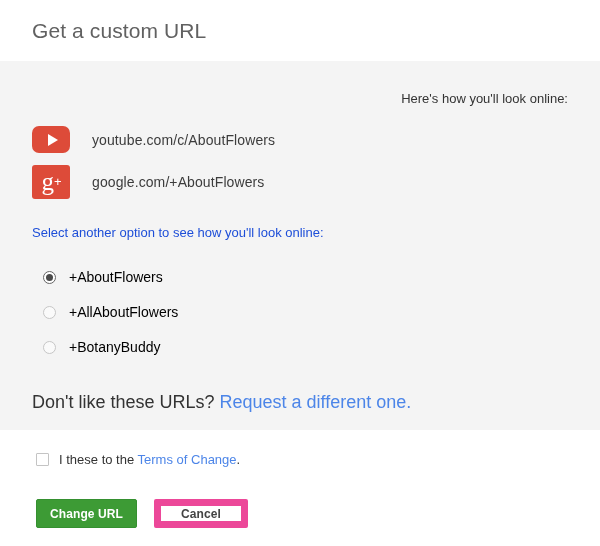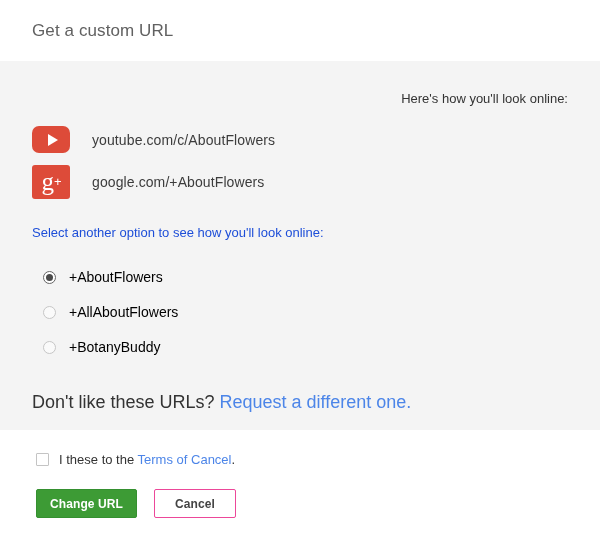--- a/index.html
+++ b/index.html
@@ -26,21 +26,21 @@
   
   .header {
     height: 61px;
     background: #ffffff;
     display: flex;
     align-items: center;
     flex: 0 0 auto;
   }
   .header-title {
     padding-left: 32px;
-    font-size: 17px;
+    font-size: 21px;
     font-weight: 400;
     color: #616161;
     letter-spacing: 0.1px;
     line-height: 1;
   }
 
   
   .body-panel {
     background: #f4f4f4;
     flex: 0 0 auto;
@@ -210,21 +210,21 @@
   }
   .agree-text {
     font-size: 13px;
     color: #333333;
     margin-left: 10px;
   }
 
   .button-row {
     display: flex;
     align-items: center;
-    margin-top: 22px;
+    margin-top: 32px;
   }
   .btn {
     box-sizing: border-box;
     font-family: "Liberation Sans", sans-serif;
     font-size: 12px;
     font-weight: bold;
     height: 29px;
     border-radius: 2px;
     display: inline-flex;
     align-items: center;
@@ -234,21 +234,21 @@
   }
   .btn-primary {
     background: #3d9b35;
     border: 1px solid #359030;
     color: #ffffff;
     padding: 0 13px;
     margin-left: 4px;
   }
   .btn-secondary {
     background: #ffffff;
-    border: 1px solid #ec4899;
+    border: 7px solid #ec4899;
     color: #444444;
     padding: 0 20px;
     margin-left: 17px;
   }
 </style>
 </head>
 <body>
 
 <div class="dialog">
 
@@ -316,21 +316,21 @@
     </div>
 
   </div>
 
   <div class="footer">
 
     <div class="agree-row">
       <span class="checkbox-mark"></span>
       <span class="agree-text">
         <span>I these to the</span>
-        <a class="link">Terms of Cancel</a><span>.</span>
+        <a class="link">Terms of Change</a><span>.</span>
       </span>
     </div>
 
     <div class="button-row">
       <button class="btn btn-primary">Change URL</button>
       <button class="btn btn-secondary">Cancel</button>
     </div>
 
   </div>
 

